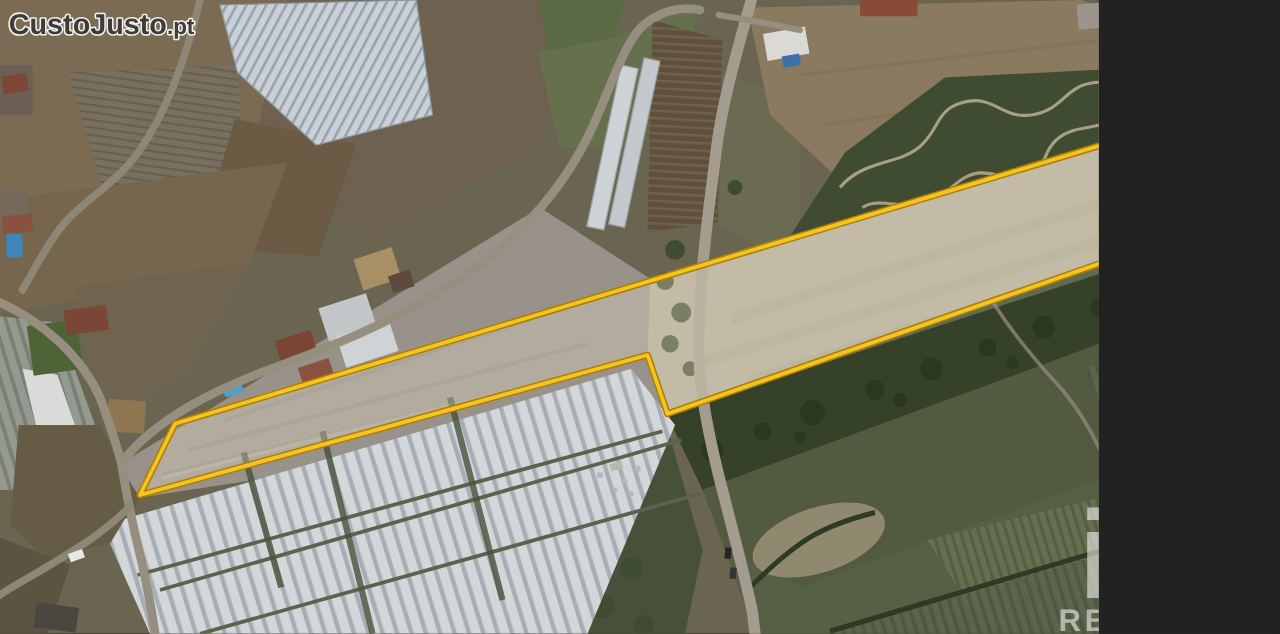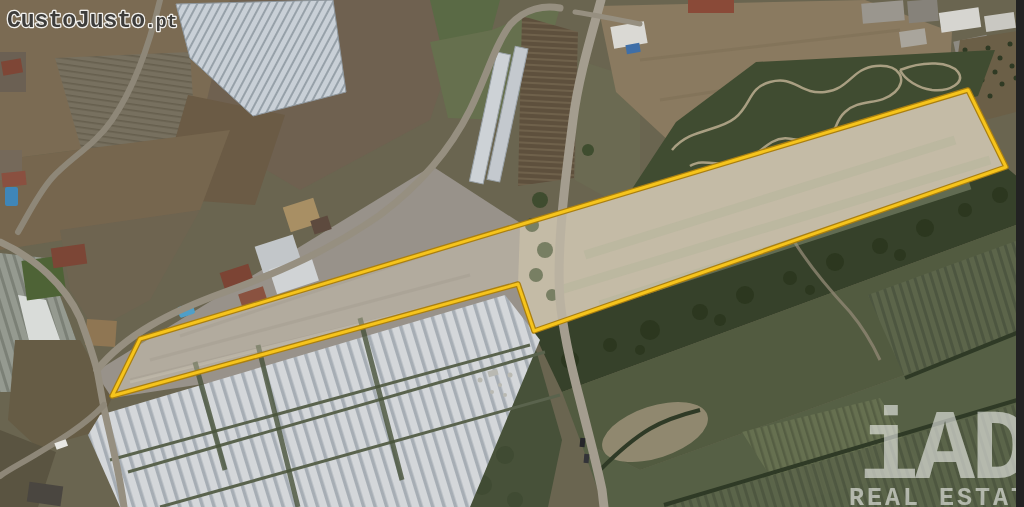--- a/index.html
+++ b/index.html
@@ -1,16 +1,16 @@
 <!DOCTYPE html>
 <html><head>
 <meta charset="utf-8">
 <style>
   html,body{margin:0;padding:0;background:#222;}
-  .stage{position:relative;width:1016px;height:507px;overflow:hidden;font-family:Liberation Mono, monospace;}
+  .stage{position:relative;width:879px;height:507px;overflow:hidden;font-family:Liberation Sans, sans-serif;}
   svg{display:block;}
 </style>
 </head>
 <body>
 
 <div class="stage">
 <svg width="1024" height="507" viewBox="0 0 1024 507" xmlns="http://www.w3.org/2000/svg">
   <defs>
     <pattern id="gh1" width="7" height="7" patternUnits="userSpaceOnUse" patternTransform="rotate(28)">
       <rect width="7" height="7" fill="#c9d0d7"></rect>

